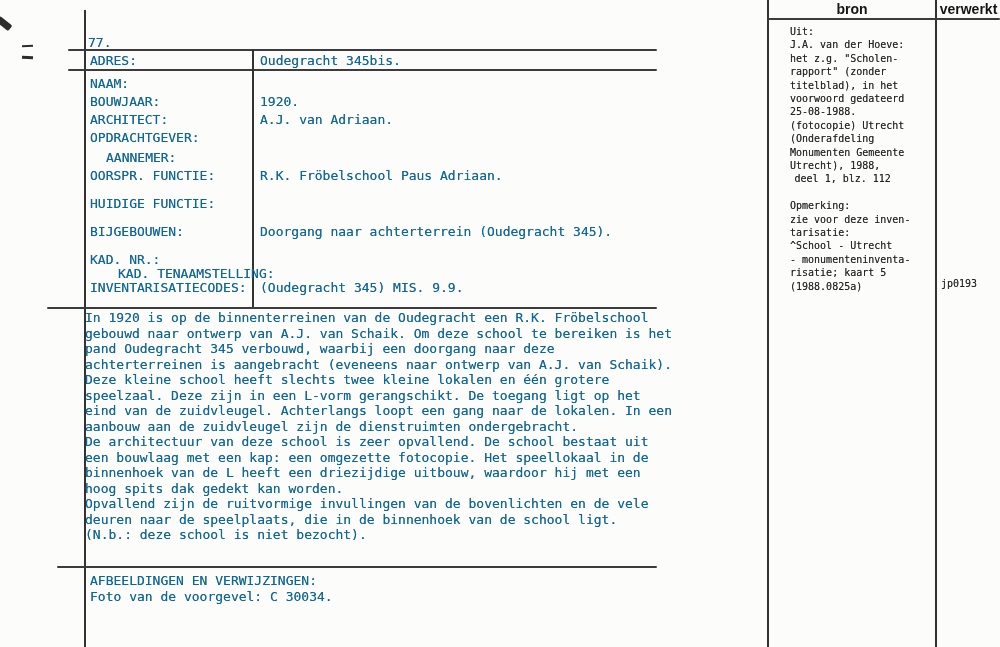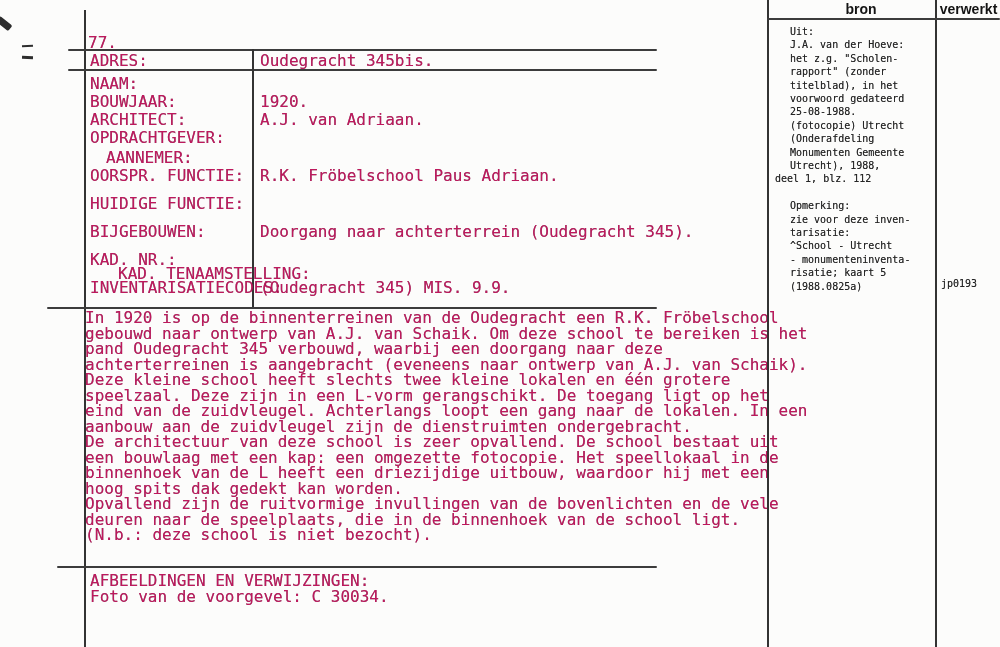--- a/index.html
+++ b/index.html
@@ -9,24 +9,24 @@
     position: relative;
     overflow: hidden;
     font-family: "DejaVu Sans Mono", monospace;
     color: #262626;
   }
   .page { position: absolute; inset: 0; }
 
   
   .tw {
     font-family: "DejaVu Sans Mono", monospace;
-    font-size: 16px;
+    font-size: 13px;
     line-height: 14px;
     white-space: pre;
-    color: #be185d;
+    color: #0369a1;
     text-shadow: 0 0 0.5px rgba(40,40,40,0.55);
   }
   .tw-small {
     font-family: "DejaVu Sans Mono", monospace;
     font-size: 10px;
     line-height: 13.4px;
     white-space: pre;
     color: #242424;
     text-shadow: 0 0 0.5px rgba(40,40,40,0.6);
   }
@@ -47,21 +47,21 @@
 
   
   .sb-head {
     position: absolute; top: 1px; height: 17px;
     font-family: "Liberation Sans", sans-serif;
     font-size: 14px; font-weight: 700; color: #141414;
     text-align: center; line-height: 17px;
   }
   .bron-block { position: absolute; left: 790px; top: 25px; }
   .bron-line { min-height: 13.4px; }
-  .bron-line.outdent { margin-left: -15px; }
+  .bron-line.outdent { margin-left: -15px; text-align: center; }
 
   
   .artifact { position: absolute; background: #2d2d2d; }
 </style>
 </head>
 <body>
 
 <div class="page">
 
   <div class="artifact" style="left:-4px; top:20px; width:16px; height:7px; transform:rotate(38deg); border-radius:2px;"></div>
@@ -145,21 +145,21 @@
   </div>
 
   <div class="abs tw" style="left:90px; top:574px;">AFBEELDINGEN EN VERWIJZINGEN:</div>
   <div class="abs tw" style="left:90px; top:590px;">Foto van de voorgevel: C 30034.</div>
 
   <div>
     <div class="vline" style="left:767px; top:0; height:647px;"></div>
     <div class="vline" style="left:935px; top:0; height:647px;"></div>
     <div class="hline" style="left:767px; top:18px; width:233px;"></div>
 
-    <div class="sb-head" style="left:769px; width:166px;margin-left:9px;">bron</div>
+    <div class="sb-head" style="left:769px; width:166px;">bron</div>
     <div class="sb-head" style="left:937px; width:63px;">verwerkt</div>
 
     <div class="bron-block">
       <div class="tw-small bron-line">Uit:</div>
       <div class="tw-small bron-line">J.A. van der Hoeve:</div>
       <div class="tw-small bron-line">het z.g. "Scholen-</div>
       <div class="tw-small bron-line">rapport" (zonder</div>
       <div class="tw-small bron-line">titelblad), in het</div>
       <div class="tw-small bron-line">voorwoord gedateerd</div>
       <div class="tw-small bron-line">25-08-1988.</div>

